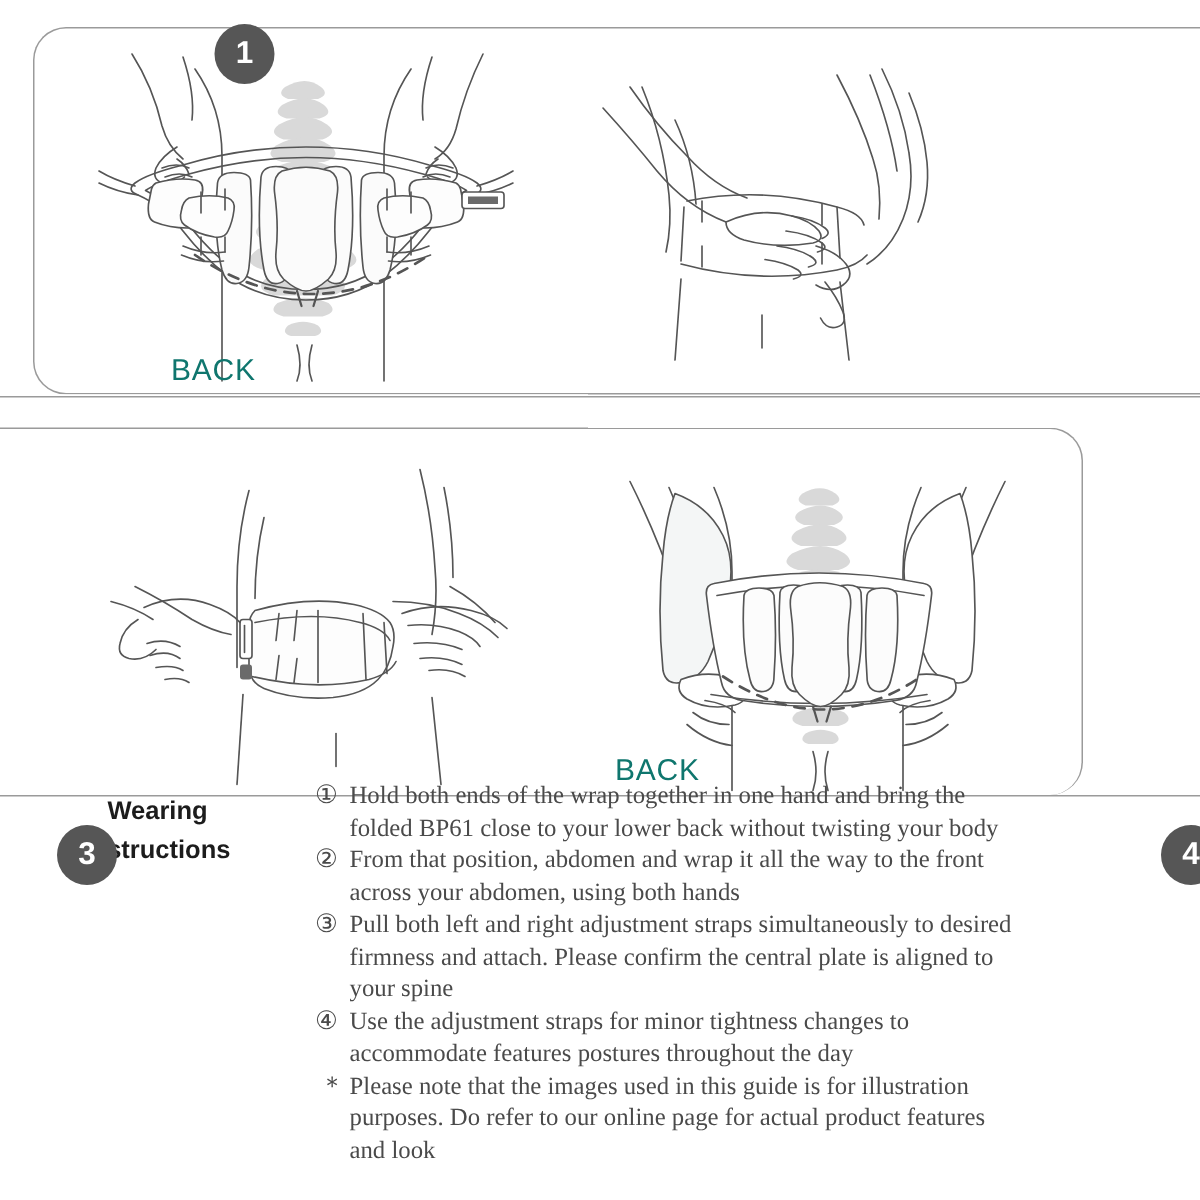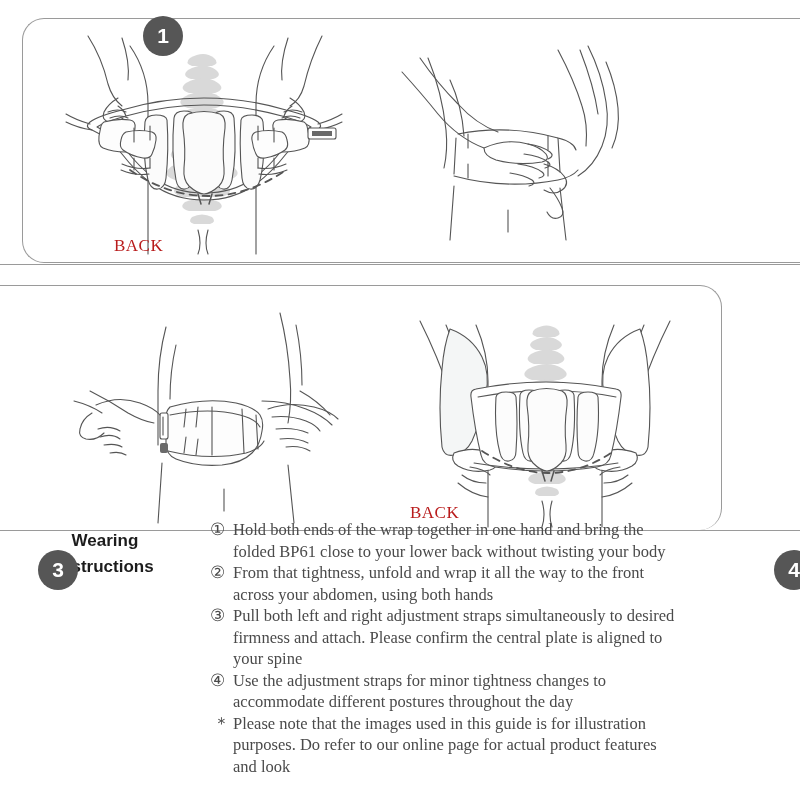--- a/index.html
+++ b/index.html
@@ -88,25 +88,25 @@
   .art {
     position: absolute;
     left: 0; top: 0;
     width: 100%;
     height: 100%;
     z-index: 3;
   }
 
   .back-label {
     position: absolute;
-    font-size: 17px;
-    color: #b91c1c;
+    font-size: 20px;
+    color: #0f766e;
     letter-spacing: 0.5px;
     z-index: 4;
-    font-family: Liberation Serif, serif;
+    font-family: Liberation Sans, sans-serif;
   }
   .back-1 { left: 92px;  top: 218px; }
   .back-4 { left: 18px;  top: 218px; }
 
   
   .instructions {
     position: absolute;
     left: 0;
     top: 510px;
     width: 688px;
@@ -412,31 +412,31 @@
     </div>
     <div class="instr-list">
 
       <div class="instr-item">
         <span class="instr-marker">①</span>
         <span class="instr-text">Hold both ends of the wrap together in one hand and bring the folded BP61 close to your lower back without twisting your body</span>
       </div>
 
       <div class="instr-item">
         <span class="instr-marker">②</span>
-        <span class="instr-text">From that tightness, unfold and wrap it all the way to the front across your abdomen, using both hands</span>
+        <span class="instr-text">From that position, abdomen and wrap it all the way to the front across your abdomen, using both hands</span>
       </div>
 
       <div class="instr-item">
         <span class="instr-marker">③</span>
         <span class="instr-text">Pull both left and right adjustment straps simultaneously to desired firmness and attach. Please confirm the central plate is aligned to your spine</span>
       </div>
 
       <div class="instr-item">
         <span class="instr-marker">④</span>
-        <span class="instr-text">Use the adjustment straps for minor tightness changes to accommodate different postures throughout the day</span>
+        <span class="instr-text">Use the adjustment straps for minor tightness changes to accommodate features postures throughout the day</span>
       </div>
 
       <div class="instr-item">
         <span class="instr-marker asterisk">＊</span>
         <span class="instr-text">Please note that the images used in this guide is for illustration purposes. Do refer to our online page for actual product features and look</span>
       </div>
 
     </div>
   </div>
 

